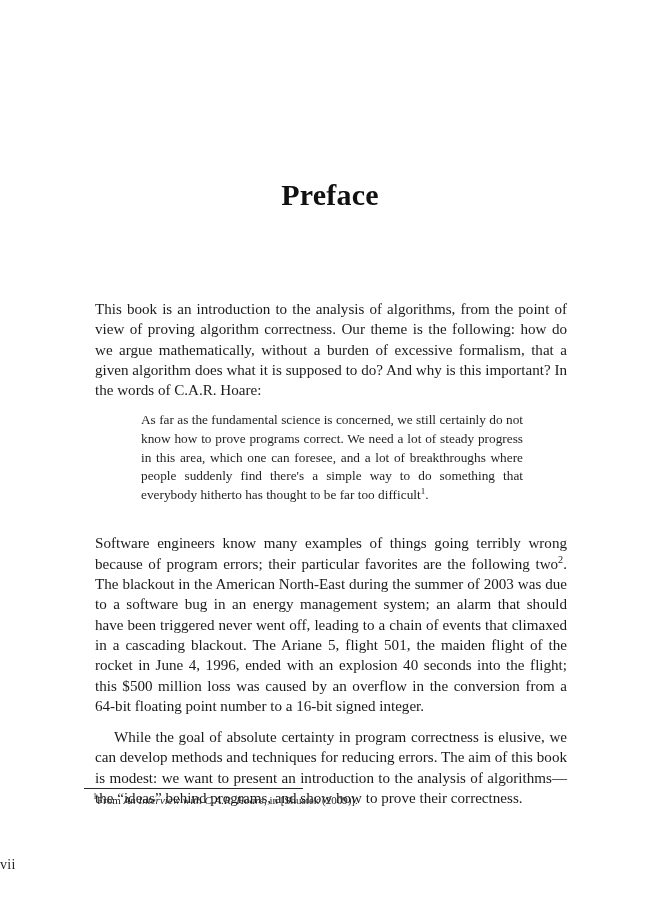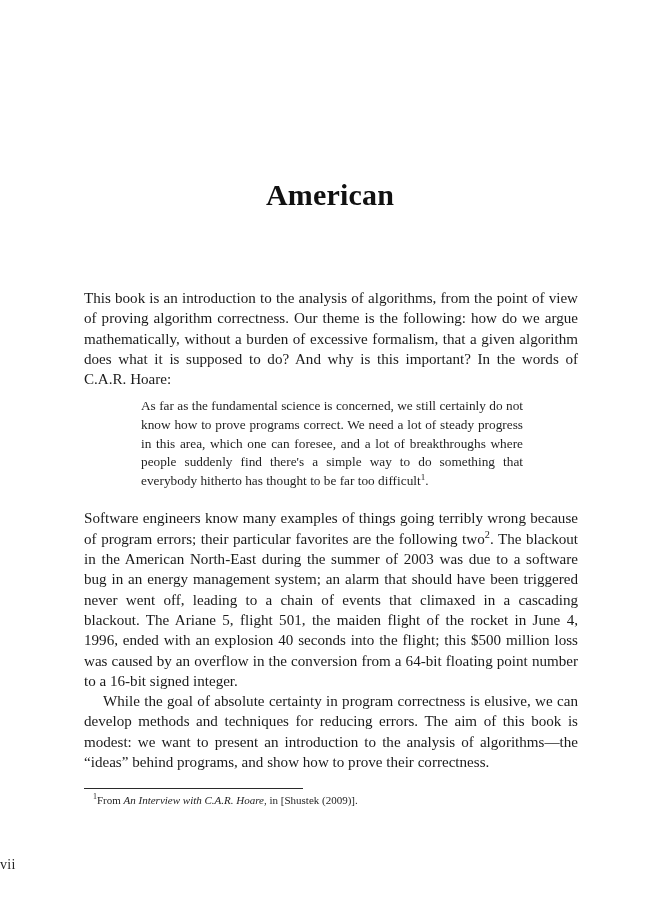--- a/index.html
+++ b/index.html
@@ -42,21 +42,21 @@
 
   
   .body-block {
     position: absolute;
     left: 84px;
     top: 288px;
     width: 494px;
   }
 
   p.para {
-    margin: 0;
+    margin: 11px;
     font-size: 15.1px;
     line-height: 20.3px;
     text-align: justify;
     text-justify: inter-word;
     hyphens: none;
     color: #1a1a1a;
   }
 
   p.para.indent {
     text-indent: 19px;
@@ -135,21 +135,21 @@
     font-size: 14px;
     color: #262626;
     letter-spacing: 0.3px;
   }
 </style>
 </head>
 <body>
 
 <div class="page">
 
-  <h1 class="chapter-title">American</h1>
+  <h1 class="chapter-title">Preface</h1>
 
   <div class="body-block">
 
     <p class="para para-1">This book is an introduction to the analysis of algorithms, from the point of view of proving algorithm correctness. Our theme is the following: how do we argue mathematically, without a burden of excessive formalism, that a given algorithm does what it is supposed to do? And why is this important? In the words of C.A.R. Hoare:</p>
 
     <blockquote class="quote"><span>As far as the fundamental science is concerned, we still certainly do not know how to prove programs correct. We need a lot of steady progress in this area, which one can foresee, and a lot of breakthroughs where people suddenly find there's a simple way to do something that everybody hitherto has thought to be far too difficult</span><sup>1</sup><span>.</span></blockquote>
 
     <div class="gap-after-quote"></div>
 
     <p class="para para-2"><span>Software engineers know many examples of things going terribly wrong because of program errors; their particular favorites are the following two</span><sup>2</sup><span>. The blackout in the American North-East during the summer of 2003 was due to a software bug in an energy management system; an alarm that should have been triggered never went off, leading to a chain of events that climaxed in a cascading blackout. The Ariane 5, flight 501, the maiden flight of the rocket in June 4, 1996, ended with an explosion 40 seconds into the flight; this $500 million loss was caused by an overflow in the conversion from a 64-bit floating point number to a 16-bit signed integer.</span></p>

